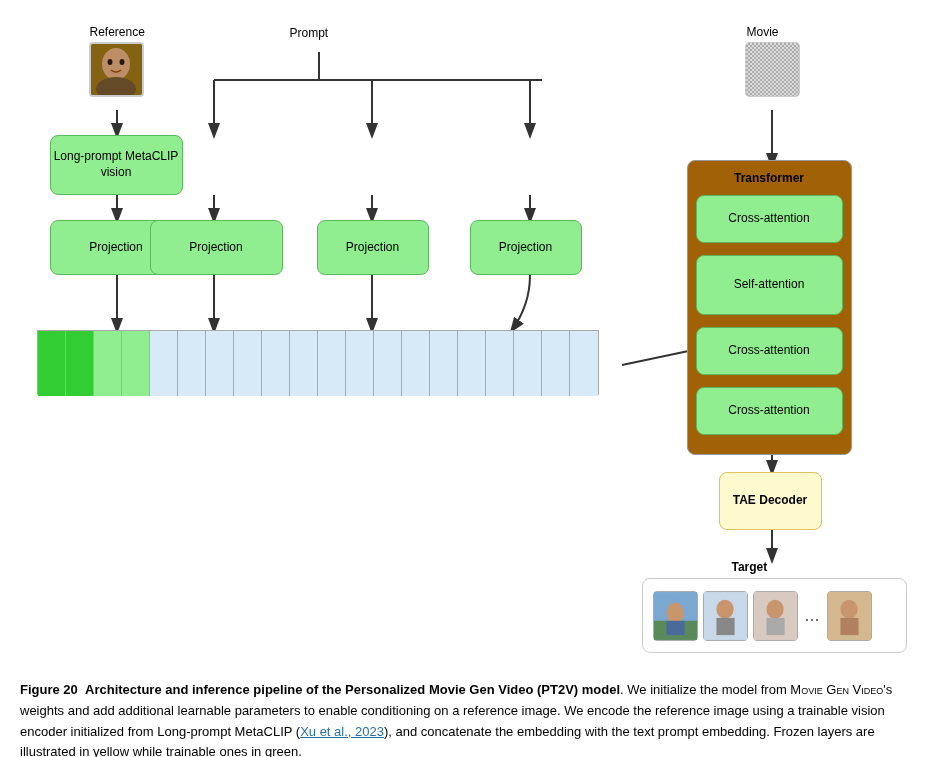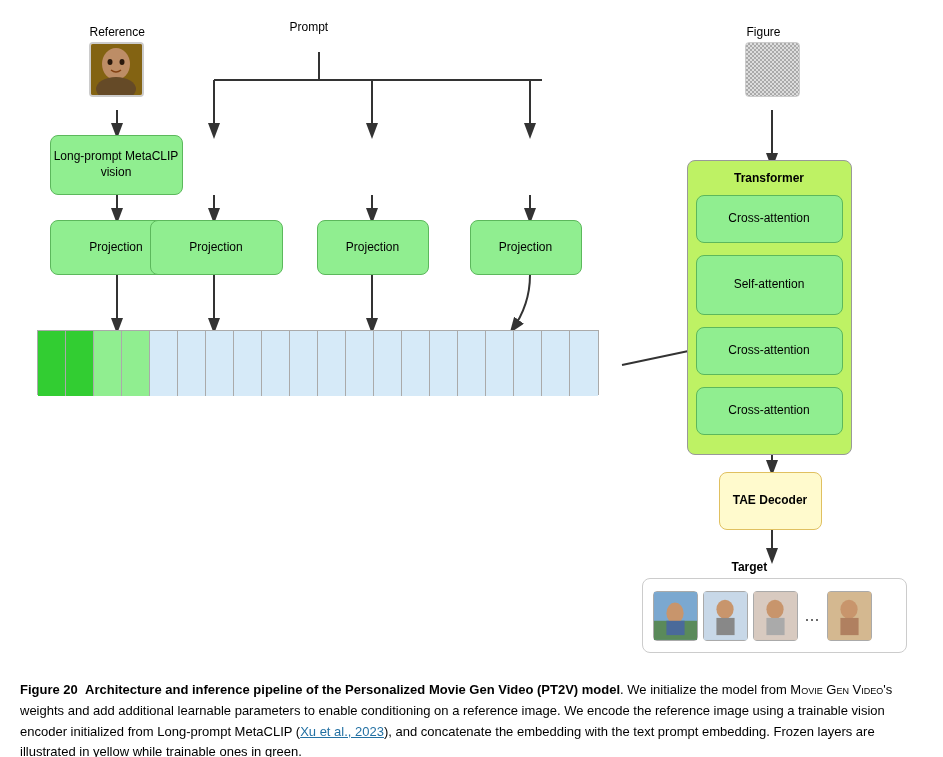--- a/index.html
+++ b/index.html
@@ -30,21 +30,21 @@
     }
     .green-box {
       background: #90EE90;
       border: 1px solid #5cb85c;
     }
     .yellow-box {
       background: #FFFACD;
       border: 1px solid #e0c060;
     }
     .transformer-box {
-      background: #bef264;
+      background: #a16207;
       border: 1.5px solid #999;
       border-radius: 8px;
     }
     .token-cell {
       width: 28px;
       height: 60px;
       border-right: 1px solid #aaa;
     }
     .token-cell.green { background: #32cd32; }
     .token-cell.light-green { background: #90EE90; }
@@ -180,23 +180,23 @@
       <rect width="51" height="51" fill="#8B6914"></rect>
       <ellipse cx="25" cy="20" rx="14" ry="16" fill="#c8956c"></ellipse>
       <ellipse cx="25" cy="45" rx="20" ry="12" fill="#6b4e2a"></ellipse>
       <ellipse cx="19" cy="18" rx="2.5" ry="3" fill="#2c1a0e"></ellipse>
       <ellipse cx="31" cy="18" rx="2.5" ry="3" fill="#2c1a0e"></ellipse>
       <path d="M20 26 Q25 30 30 26" stroke="#8B4513" stroke-width="1.5" fill="none"></path>
       <rect x="0" y="0" width="51" height="51" fill="rgba(0,0,0,0.05)"></rect>
     </svg>
   </div>
 
-  <div class="label-text" style="left:268px; top:0;">Prompt</div>
-
-  <div class="label-text" style="left:725px; top:5px;">Figure</div>
+  <div class="label-text" style="left:268px; top:6px;">Prompt</div>
+
+  <div class="label-text" style="left:725px; top:5px;">Movie</div>
 
   <div class="noise-img" style="left:723px; top:22px;"></div>
 
   <div class="box green-box" style="left:28px; top:115px; width:133px; height:60px;">Long-prompt
 MetaCLIP vision</div>
 
 
 
 
   <div class="box green-box" style="left:28px; top:200px; width:133px; height:55px;">Projection</div>

